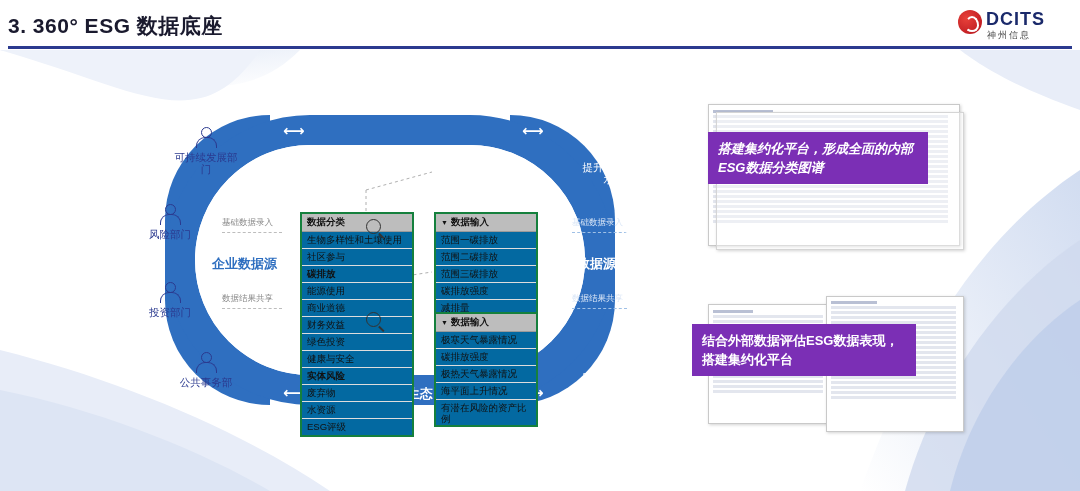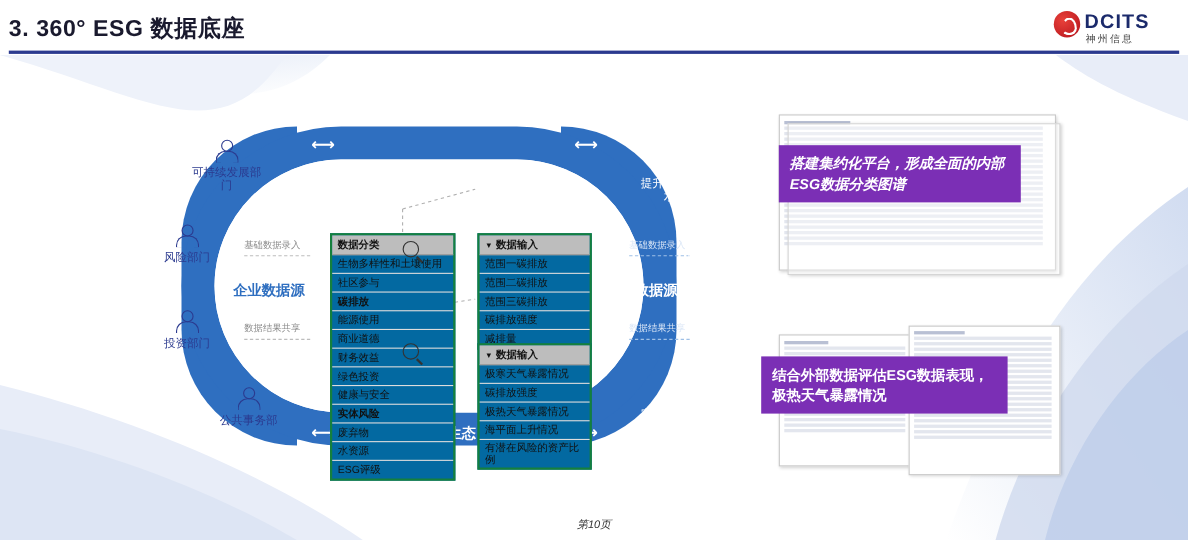--- a/index.html
+++ b/index.html
@@ -263,21 +263,21 @@
       </div>
     <div class="lbl">投资部门</div>
   </div>
   <div class="person p-left" style="left:134px;top:152px;">
     <div class="ico">
         <span class="head"></span>
         <span class="body"></span>
       </div>
     <div class="lbl">风险部门</div>
   </div>
-  <div class="person p-left" style="left:190px;top:300px;text-align:center;">
+  <div class="person p-left" style="left:170px;top:300px;text-align:center;">
     <div class="ico">
         <span class="head"></span>
         <span class="body"></span>
       </div>
     <div class="lbl">公共事务部</div>
   </div>
 
   <div class="person p-right" style="left:578px;top:85px;">
     <div class="ico">
         <span class="head"></span>
@@ -377,16 +377,15 @@
       <i style="width:92%"></i>
         <i style="width:92%"></i>
         <i style="width:92%"></i>
         <i style="width:92%"></i>
       <i style="width:92%"></i>
         <i style="width:92%"></i>
         <i style="width:92%"></i>
     </div>
   </div>
 
-  <div class="callout" style="left:692px;top:272px;width:204px;">结合外部数据评估ESG数据表现，极热天气暴露情况</div>
-
-  <div class="page-num">第10页</div>
+  <div class="callout" style="left:692px;top:272px;width:204px;">结合外部数据评估ESG数据表现，搭建集约化平台</div>
+
 </div>
 
 </body></html>

